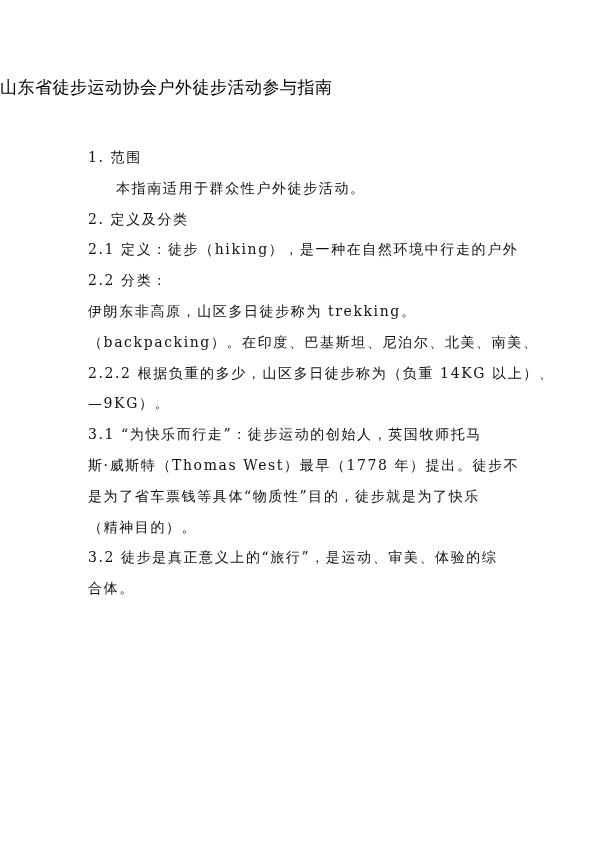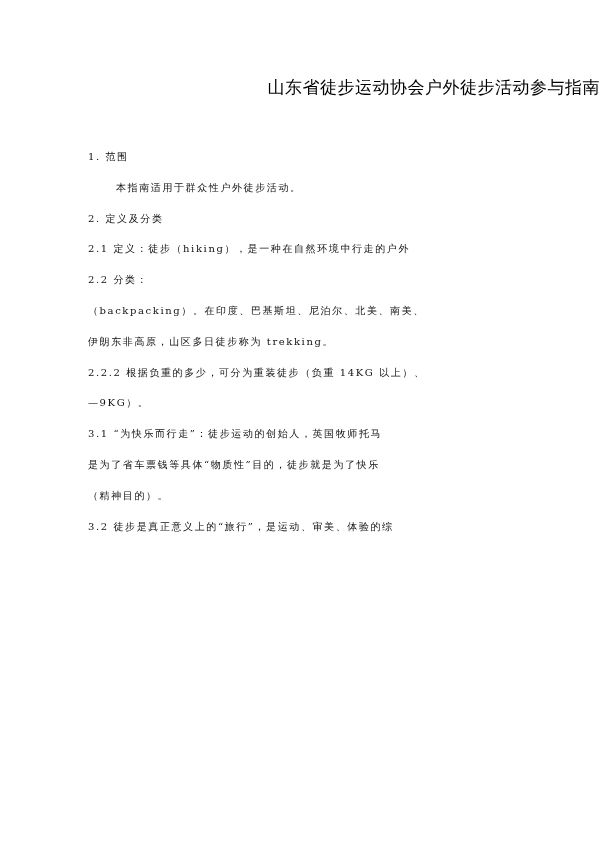--- a/index.html
+++ b/index.html
@@ -1,36 +1,38 @@
 <!DOCTYPE html>
 <html><head>
 <meta charset="utf-8">
 <style>
   html, body { margin: 0; padding: 0; background: #ffffff; }
   body { width: 600px; height: 850px; position: relative; overflow: hidden;
          font-family: "DejaVu Serif", "Liberation Serif", serif; color: #111; }
-  .title { position: absolute; top: 76px; left: 0; width: 600px; text-align: right;
+  .title { position: absolute; top: 76px; left: 0; width: 600px; text-align: left;
            font-size: 17px; letter-spacing: 0.5px; font-family: "DejaVu Sans", sans-serif; color: #000; }
   .body { position: absolute; top: 142px; left: 88px; width: 430px; }
-  .line { height: 30.8px; line-height: 30.8px; font-size: 10px; letter-spacing: 1.6px;
+  .line { height: 30.8px; line-height: 30.8px; font-size: 14px; letter-spacing: 1.6px;
           white-space: nowrap; }
   .indent { padding-left: 28px; }
 </style>
 </head>
 <body>
 
 <div class="title">山东省徒步运动协会户外徒步活动参与指南</div>
 
 <div class="body">
   <div class="line">1.  范围</div>
   <div class="line indent">本指南适用于群众性户外徒步活动。</div>
   <div class="line">2.  定义及分类</div>
   <div class="line">2.1 定义：徒步（hiking），是一种在自然环境中行走的户外</div>
   <div class="line">2.2 分类：</div>
+  <div class="line">伊朗东非高原，山区多日徒步称为 trekking。</div>
   <div class="line">（backpacking）。在印度、巴基斯坦、尼泊尔、北美、南美、</div>
-  <div class="line">伊朗东非高原，山区多日徒步称为 trekking。</div>
-  <div class="line">2.2.2 根据负重的多少，可分为重装徒步（负重 14KG 以上）、</div>
+  <div class="line">2.2.2 根据负重的多少，山区多日徒步称为（负重 14KG 以上）、</div>
   <div class="line">—9KG）。</div>
   <div class="line">3.1 “为快乐而行走”：徒步运动的创始人，英国牧师托马</div>
+  <div class="line">斯·威斯特（Thomas West）最早（1778 年）提出。徒步不</div>
   <div class="line">是为了省车票钱等具体“物质性”目的，徒步就是为了快乐</div>
   <div class="line">（精神目的）。</div>
   <div class="line">3.2 徒步是真正意义上的“旅行”，是运动、审美、体验的综</div>
+  <div class="line">合体。</div>
 </div>
 
 </body></html>

